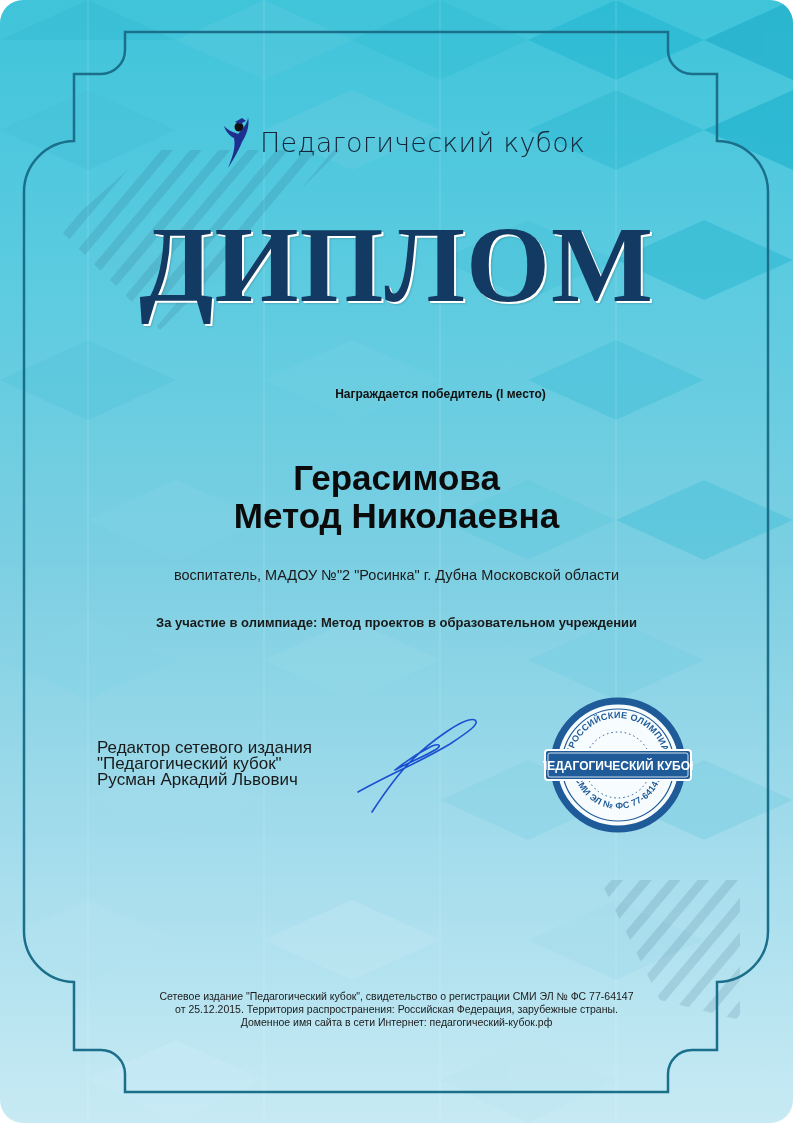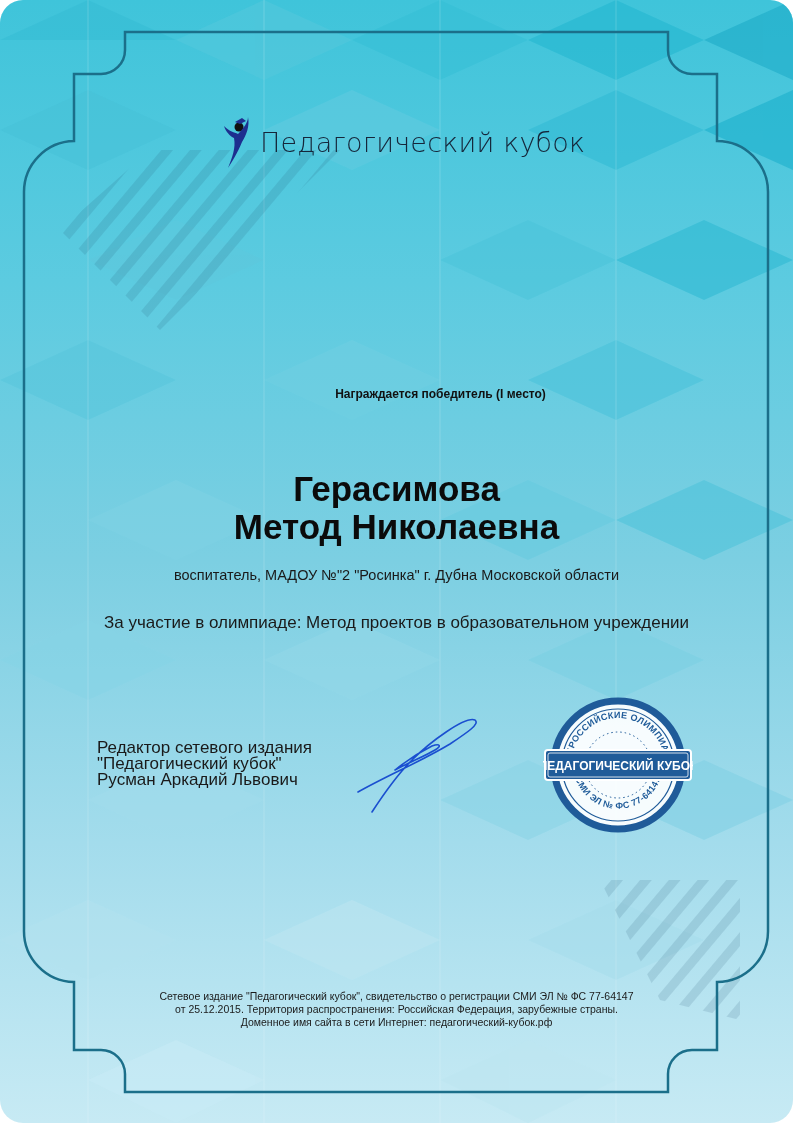--- a/index.html
+++ b/index.html
@@ -7,23 +7,23 @@
   .page { position: relative; width: 793px; height: 1123px; overflow: hidden;
     background: linear-gradient(180deg, #3fc4da 0%, #5ccbe0 25%, #7ccfe2 50%, #a3dcec 75%, #c7eaf4 100%); border-radius: 23px; }
   .bg-svg { position: absolute; left: 0; top: 0; width: 793px; height: 1123px; }
   .abs { position: absolute; }
   .center { left: 0; width: 793px; text-align: center; }
   .logo { left: 222px; top: 112px; height: 60px; display: flex; align-items: center; }
   .logo-text { font-family: "DejaVu Sans", sans-serif; font-weight: 300; font-size: 27px; color: #15263a; letter-spacing: 0.2px; margin-left: 6px; }
   .title { top: 206px; font-family: "Liberation Serif", serif; font-weight: bold; font-size: 108px; color: #123a62;
     letter-spacing: 1px; text-shadow: 2px 2px 0 #ffffff, 3px 3px 2px rgba(0,0,0,0.15); line-height: 1.1; }
   .award { top: 382px; font-weight: bold; font-size: 12px; color: #111; line-height: 24px; margin-left: 44px; }
-  .name { top: 470px; font-weight: bold; font-size: 35px; color: #0b0b0b; line-height: 38px; }
+  .name { top: 459px; font-weight: bold; font-size: 35px; color: #0b0b0b; line-height: 38px; }
   .position { top: 567px; font-size: 14.5px; color: #1a1a1a; }
-  .details { top: 615px; font-size: 17px; color: #1a1a1a; line-height: 16px; }
+  .details { top: 615px; font-size: 13px; color: #1a1a1a; line-height: 16px; font-weight: bold; }
   .editor { left: 97px; top: 740px; font-size: 17px; color: #1a1a1a; line-height: 16px; }
   .footer { top: 990px; font-size: 10.5px; color: #1a1a1a; line-height: 13px; }
   .signature { left: 350px; top: 712px; width: 140px; height: 105px; }
   .stamp { left: 543px; top: 695px; width: 150px; height: 140px; }
 </style>
 </head>
 <body>
 
 <div class="page">
 
@@ -93,20 +93,21 @@
 
   <div class="abs logo">
     <svg width="32" height="60" viewBox="0 0 32 60">
       <circle cx="17" cy="15" r="4.5" fill="#111"></circle>
       <path d="M13,10 L20,6 L24,9 L18,12 Z" fill="#1d2f8f"></path>
       <path d="M2,14 C8,20 12,20 16,22 C22,16 26,10 26,5 C28,14 24,24 20,30 C16,40 10,50 6,56 C10,46 14,36 12,26 C8,24 4,20 2,14 Z" fill="#1d2f8f"></path>
     </svg>
     <span class="logo-text">Педагогический кубок</span>
   </div>
 
+  <div class="abs center title">ДИПЛОМ</div>
 
   <div class="abs center award">
     <div>Награждается победитель (I место)</div>
   </div>
 
   <div class="abs center name">
     <div>Герасимова</div>
     <div>Метод Николаевна</div>
   </div>
 

